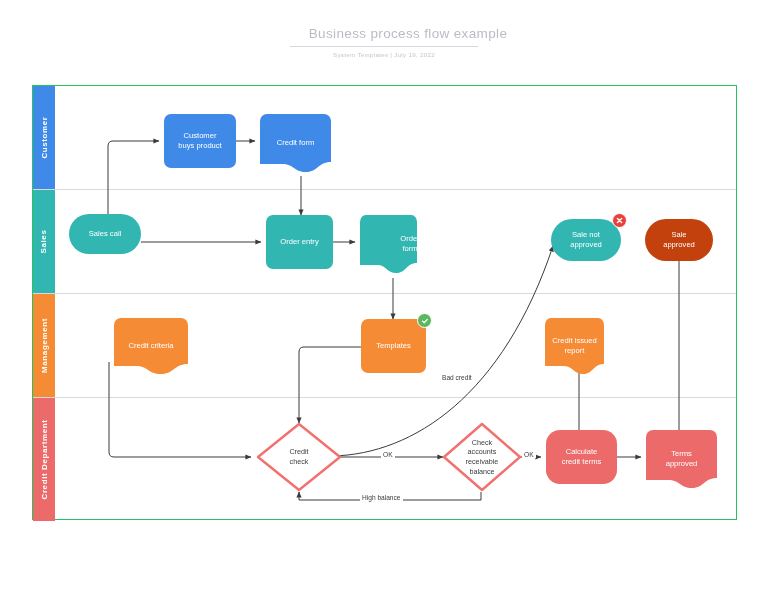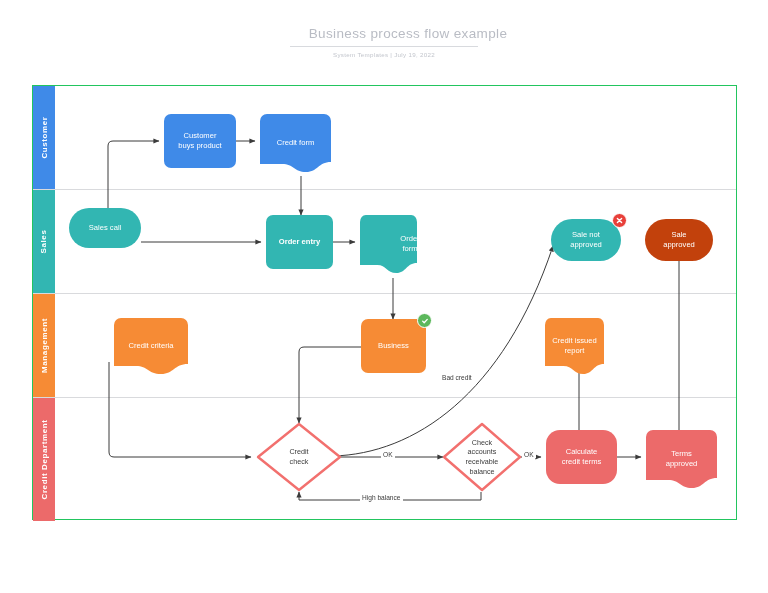--- a/index.html
+++ b/index.html
@@ -250,25 +250,25 @@
     <span class="label">Customer<br>buys product</span>
   </div>
 
   <div class="node shape-doc" style="left:227px;top:28px;width:71px;height:58px;">
     <svg class="docbg" viewBox="0 0 71 58" preserveAspectRatio="none">
       <path d="M7,0 H64 A7,7 0 0 1 71,7 V48 C58,48 58,58 46,58 C34,58 34,50 22,50 L0,50 V7 A7,7 0 0 1 7,0 Z" fill="#3f8ae8"></path>
     </svg>
     <span class="label">Credit form</span>
   </div>
 
-  <div class="node shape-stadium" style="left:36px;top:122px;width:72px;height:40px;background:#32b6b2;">
+  <div class="node shape-stadium" style="left:36px;top:128px;width:72px;height:40px;background:#32b6b2;">
     <span class="label">Sales call</span>
   </div>
 
-  <div class="node shape-rounded" style="left:233px;top:129px;width:67px;height:54px;background:#32b6b2;font-weight:bold;">
+  <div class="node shape-rounded" style="left:233px;top:129px;width:67px;height:54px;background:#32b6b2;">
     <span class="label">Order entry</span>
   </div>
 
   <div class="node shape-doc" style="left:327px;top:129px;width:57px;height:58px;padding-left:48px;">
     <svg class="docbg" viewBox="0 0 69 58" preserveAspectRatio="none">
       <path d="M7,0 H62 A7,7 0 0 1 69,7 V48 C56,48 56,58 44,58 C32,58 32,50 21,50 L0,50 V7 A7,7 0 0 1 7,0 Z" fill="#32b6b2"></path>
     </svg>
     <span class="label">Order form</span>
   </div>
 
@@ -286,21 +286,21 @@
   </div>
 
   <div class="node shape-doc" style="left:36px;top:232px;width:74px;height:56px;margin-left:45px;">
     <svg class="docbg" viewBox="0 0 74 56" preserveAspectRatio="none">
       <path d="M7,0 H67 A7,7 0 0 1 74,7 V46 C60,46 60,56 47,56 C34,56 34,48 22,48 L0,48 V7 A7,7 0 0 1 7,0 Z" fill="#f68b35"></path>
     </svg>
     <span class="label">Credit criteria</span>
   </div>
 
   <div class="node shape-rounded" style="left:328px;top:233px;width:65px;height:54px;background:#f68b35;">
-    <span class="label">Business</span>
+    <span class="label">Templates</span>
     <div class="badge badge-ok" style="right:-6px;top:-6px;">
       <svg width="8" height="8" viewBox="0 0 12 12">
         <path d="M2.5,6.2 L4.8,8.6 L9.4,3.6" stroke="#ffffff" stroke-width="2" fill="none" stroke-linecap="round" stroke-linejoin="round"></path>
       </svg>
     </div>
   </div>
 
   <div class="node shape-doc" style="left:512px;top:232px;width:59px;height:56px;">
     <svg class="docbg" viewBox="0 0 71 56" preserveAspectRatio="none">
       <path d="M7,0 H64 A7,7 0 0 1 71,7 V46 C58,46 58,56 46,56 C34,56 34,48 22,48 L0,48 V7 A7,7 0 0 1 7,0 Z" fill="#f68b35"></path>

